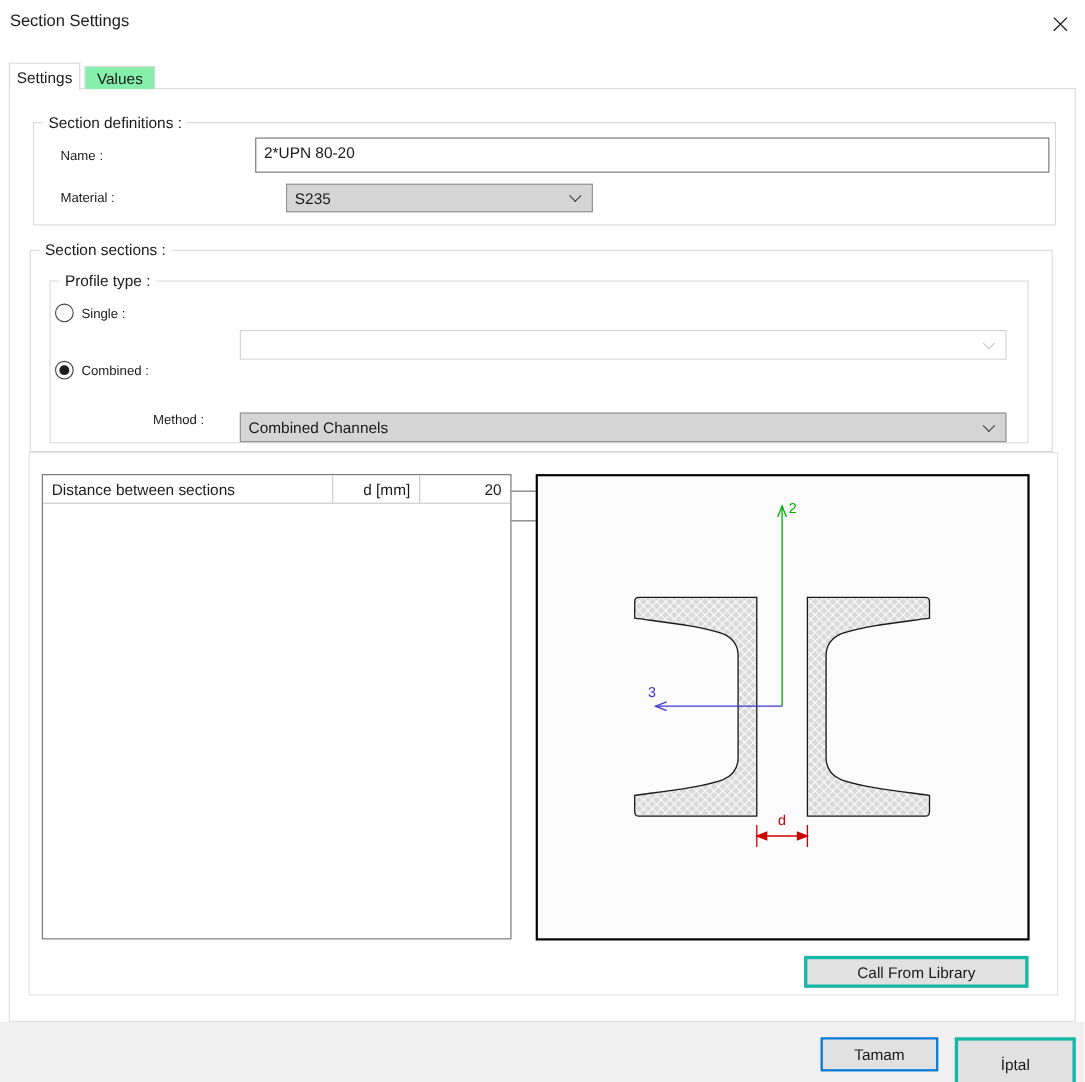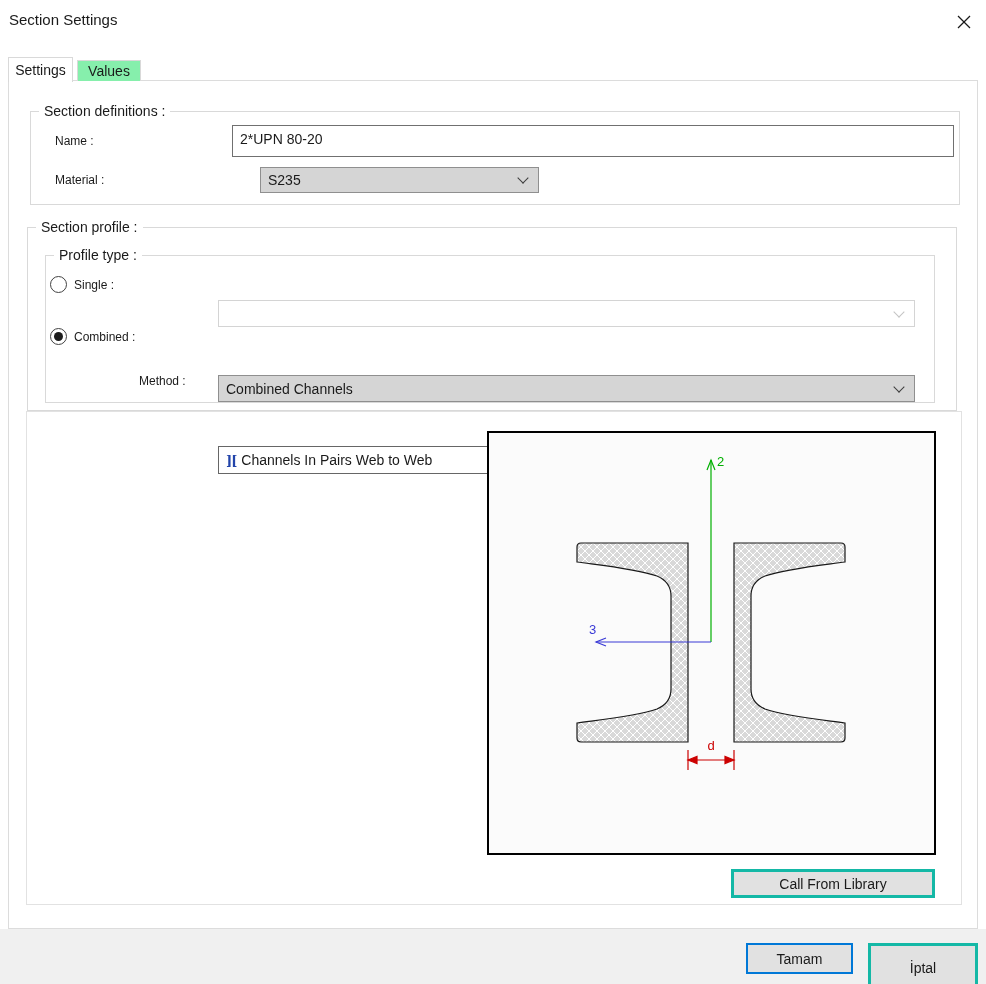--- a/index.html
+++ b/index.html
@@ -84,21 +84,21 @@
   <div class="abs field-label" style="left:55px; top:134px;">Name :</div>
   <div class="abs textbox" style="left:216px; top:125px; width:722px; height:32px; align-items:flex-start; padding-top:5px;">2*UPN 80-20</div>
 
   <div class="abs field-label" style="left:55px; top:173px;">Material :</div>
   <div class="abs combo combo-gray" style="left:216px; top:167px; width:279px; height:26px;margin-left:44px;">
     <span>S235</span>
     <span class="chev"></span>
   </div>
 
   <div class="abs group g-secprof">
-    <span class="group-label">Section profile :</span>
+    <span class="group-label">Section sections :</span>
   </div>
   <div class="abs group g-proftype">
     <span class="group-label">Profile type :</span>
   </div>
 
   <div class="abs radio" style="left:50px; top:276px;"></div>
   <div class="abs field-label" style="left:74px; top:278px;text-align:right;">Single :</div>
   <div class="abs combo combo-white-dim" style="left:218px; top:274px; width:697px; height:27px;">
     <span></span>
     <span class="chev chev-light"></span>
@@ -113,20 +113,27 @@
     <span class="chev"></span>
   </div>
 
   <div class="abs field-label" style="left:139px; top:374px;">Method :</div>
   <div class="abs combo combo-white" style="left:218px; top:366px; width:695px; height:28px;">
     <span class="method-icon">][</span>
     <span>Channels In Pairs Web to Web</span>
     <span class="chev"></span>
   </div>
 
+  <div class="abs dist-table">
+    <div class="dist-header">
+      <div class="c c1">Distance between sections</div>
+      <div class="c c2">d [mm]</div>
+      <div class="c c3">20</div>
+    </div>
+  </div>
 
   <div class="abs preview">
     <svg width="445" height="420" viewBox="0 0 445 420">
       <defs>
         <pattern id="hatch" width="8" height="8" patternUnits="userSpaceOnUse">
           <rect width="8" height="8" fill="#d9d9d9"></rect>
           <path d="M0,0 L8,8 M8,0 L0,8" stroke="#ffffff" stroke-width="1"></path>
         </pattern>
       </defs>
 

